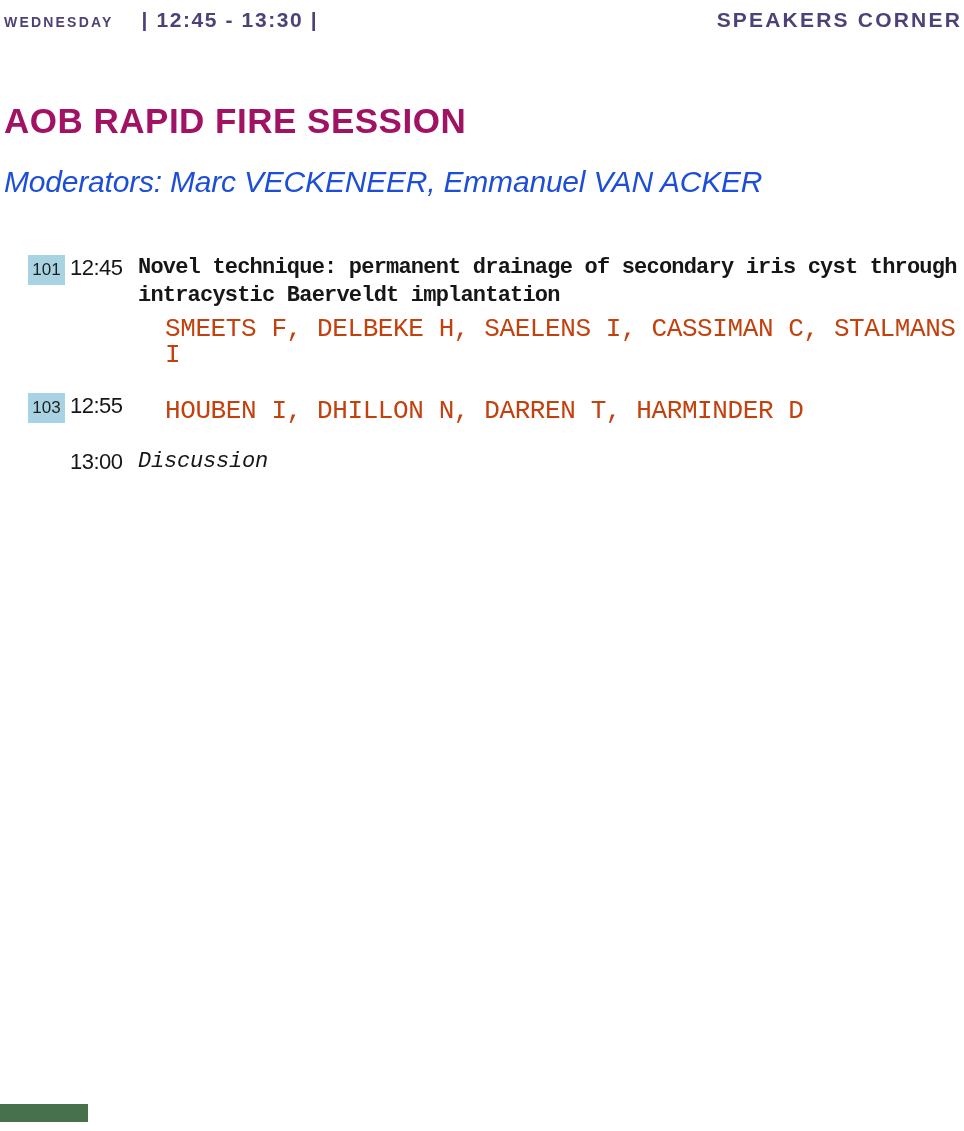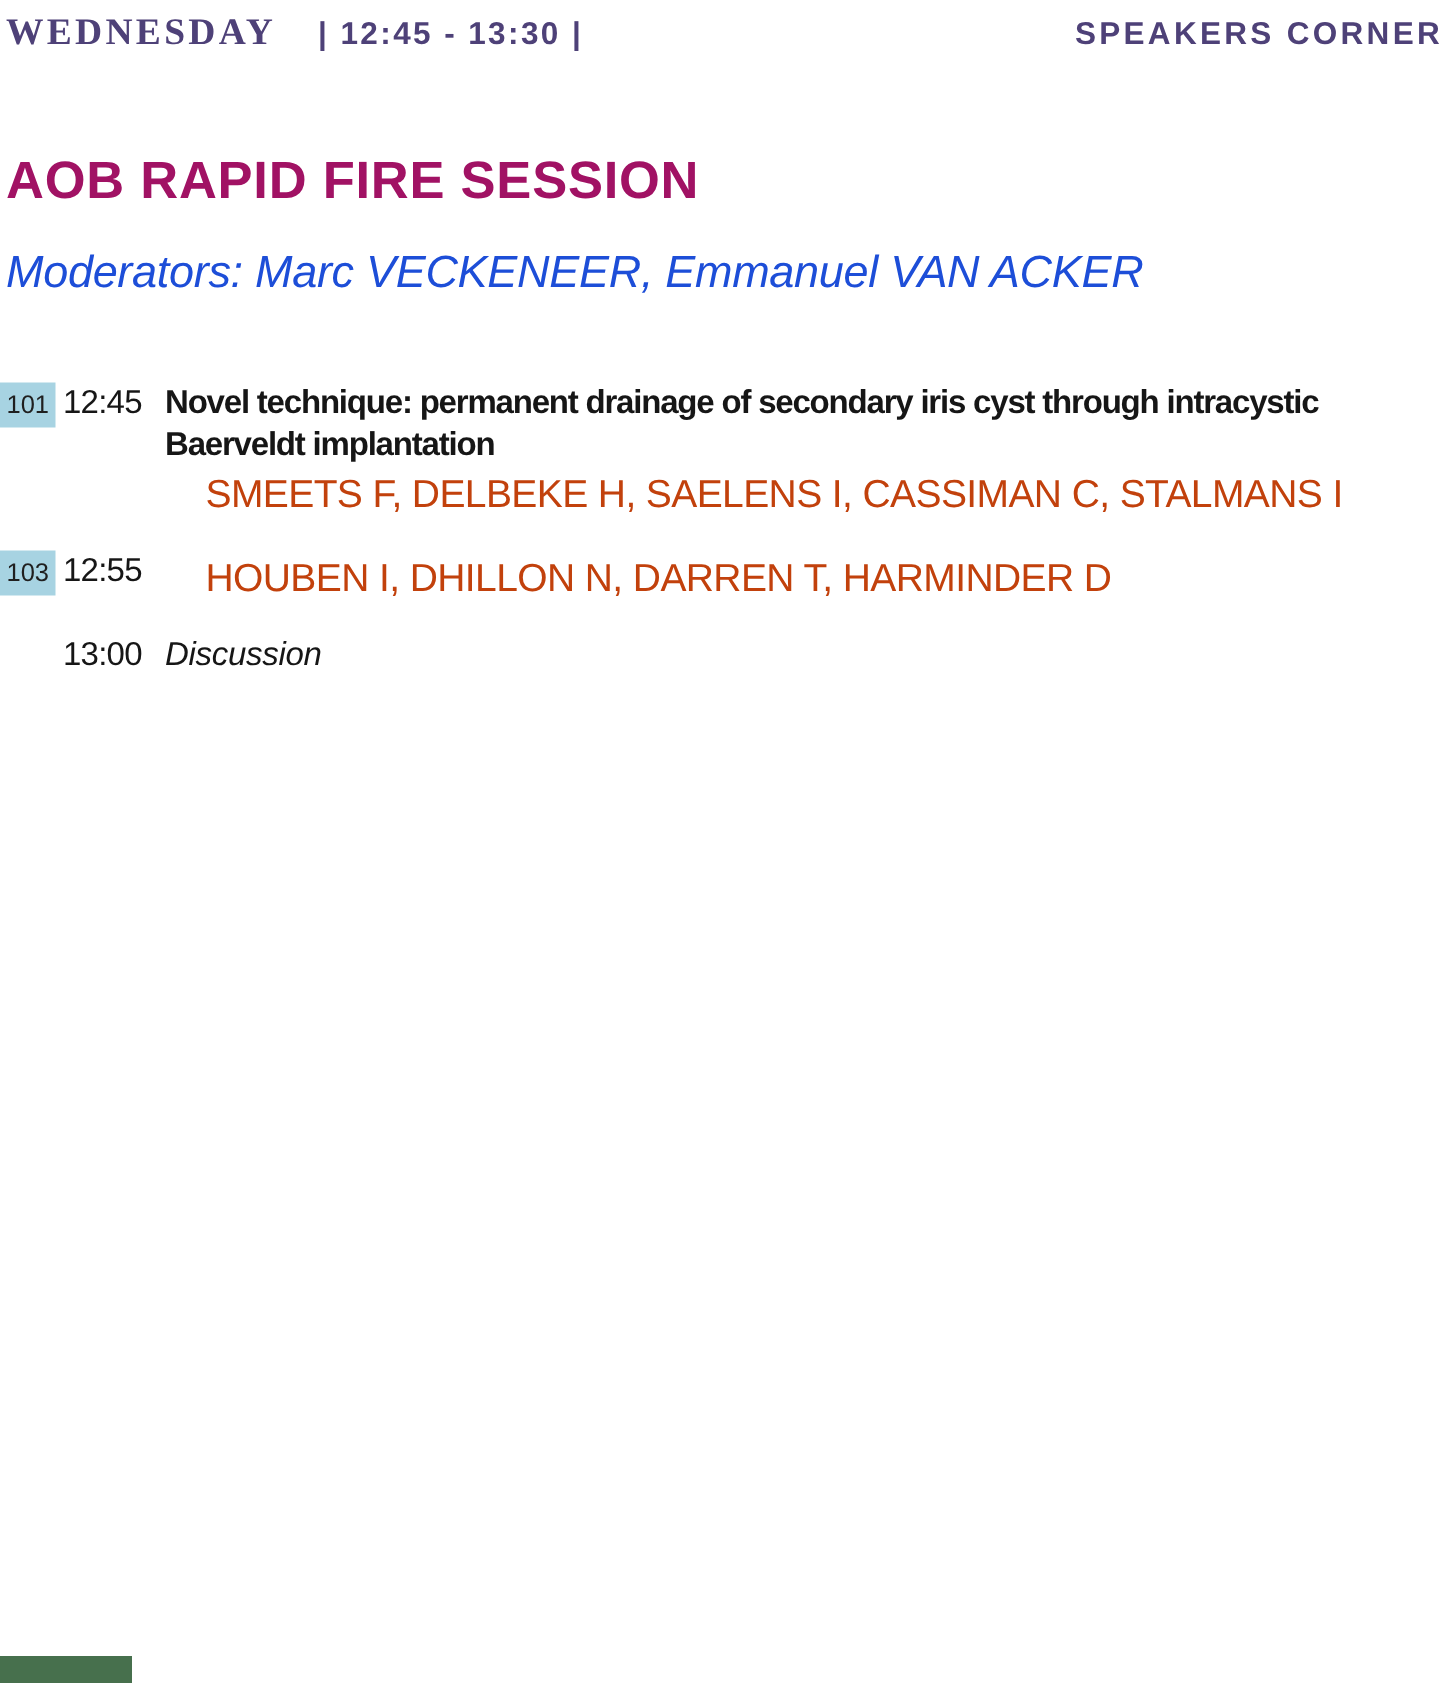--- a/index.html
+++ b/index.html
@@ -22,24 +22,23 @@
     top: 8px;
     left: 4px;
     right: 2px;
     display: flex;
     justify-content: space-between;
     align-items: baseline;
     color: #4e4178;
   }
   .topbar-left { display: flex; align-items: baseline; }
   .day {
-    font-size: 25px;
+    font-size: 14px;
     font-weight: 700;
     letter-spacing: 2.2px;
-    font-family: Liberation Serif, serif;
   }
   .time-range {
     font-size: 21px;
     font-weight: 600;
     letter-spacing: 1.6px;
     margin-left: 28px;
   }
   .topbar-right {
     font-size: 21px;
     font-weight: 700;
@@ -71,20 +70,21 @@
     color: #1d4ed8;
     white-space: nowrap;
   }
 
   
   .schedule {
     position: absolute;
     top: 254px;
     left: 0;
     right: 4px;
+    padding-left: 28px;
   }
   .row {
     display: grid;
     grid-template-columns: 37px 63px 1fr;
     column-gap: 5px;
     margin-bottom: 24px;
     align-items: start;
   }
   .note-row { margin-bottom: 22px; }
   .badge {
@@ -98,21 +98,21 @@
     color: #1f1f1f;
     margin-top: 1px;
   }
   .badge:empty { background: transparent; }
   .time {
     font-size: 22px;
     line-height: 28px;
     letter-spacing: -0.5px;
     color: #161616;
   }
-  .content { min-width: 0; }
+  .content { min-width: 0; font-family: Liberation Mono, monospace; }
   .title {
     font-size: 22px;
     font-weight: 700;
     line-height: 28px;
     letter-spacing: -0.8px;
     color: #161616;
   }
   .note-row .title {
     font-weight: 400;
     font-style: italic;

